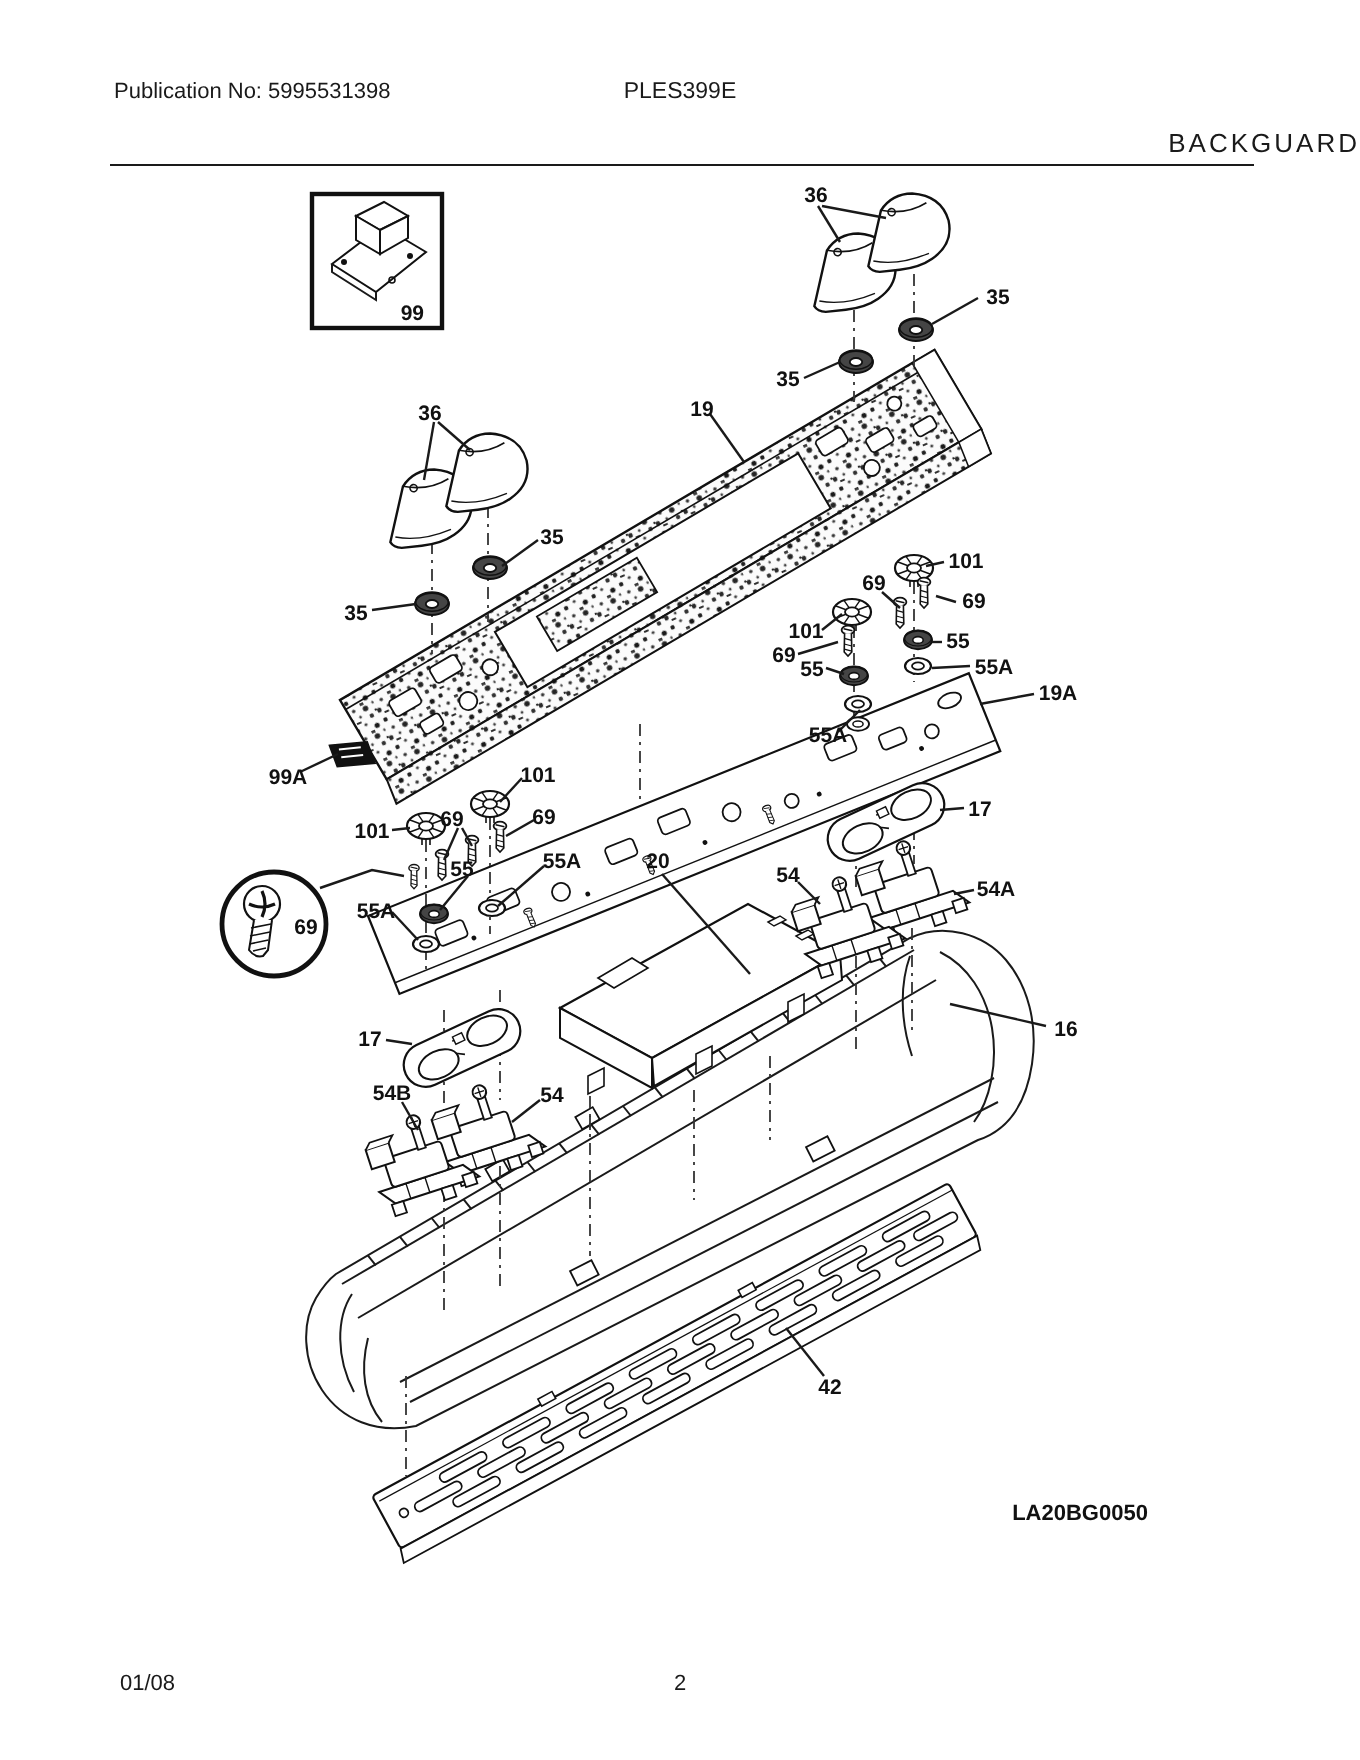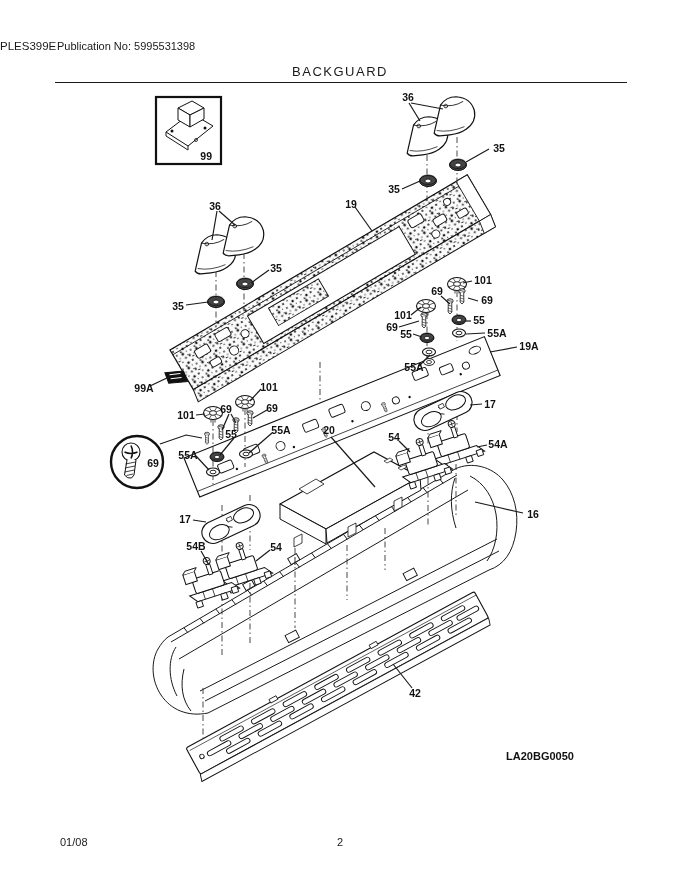--- a/index.html
+++ b/index.html
@@ -1,20 +1,20 @@
 <!DOCTYPE html>
 <html><head>
 <meta charset="utf-8">
 <style>
   html,body{margin:0;padding:0;background:#e8e8e8;}
   #page{position:relative;width:680px;height:880px;background:#ffffff;overflow:hidden;
         font-family:"Liberation Sans", sans-serif;color:#1a1a1a;}
   .hdr-pub{position:absolute;left:57px;top:40px;font-size:11px;}
-  .hdr-model{position:absolute;left:0;top:40px;width:680px;text-align:left;font-size:11.5px;}
-  .hdr-title{position:absolute;left:0;top:64px;width:680px;text-align:center;font-size:13px;letter-spacing:1.5px;}
+  .hdr-model{position:absolute;left:0;top:40px;width:680px;text-align:center;font-size:11.5px;}
+  .hdr-title{position:absolute;left:0;top:64px;width:680px;text-align:right;font-size:13px;letter-spacing:1.5px;}
   .hdr-rule{position:absolute;left:55px;top:82px;width:572px;border-top:1.5px solid #1a1a1a;}
   .ftr-date{position:absolute;left:60px;top:836px;font-size:11px;}
   .ftr-page{position:absolute;left:0;top:836px;width:680px;text-align:center;font-size:11px;}
   svg{position:absolute;left:0;top:0;}
   .callout{font:bold 10.5px "Liberation Sans", sans-serif;fill:#111;}
   .code{font:bold 11px "Liberation Sans", sans-serif;fill:#111;}
   .art{fill:none;stroke:#1a1a1a;stroke-width:1;}
   .leader{fill:none;stroke:#1a1a1a;stroke-width:1.2;}
   .dash{fill:none;stroke:#333;stroke-width:0.9;stroke-dasharray:6 3 1.5 3;}
 </style>

